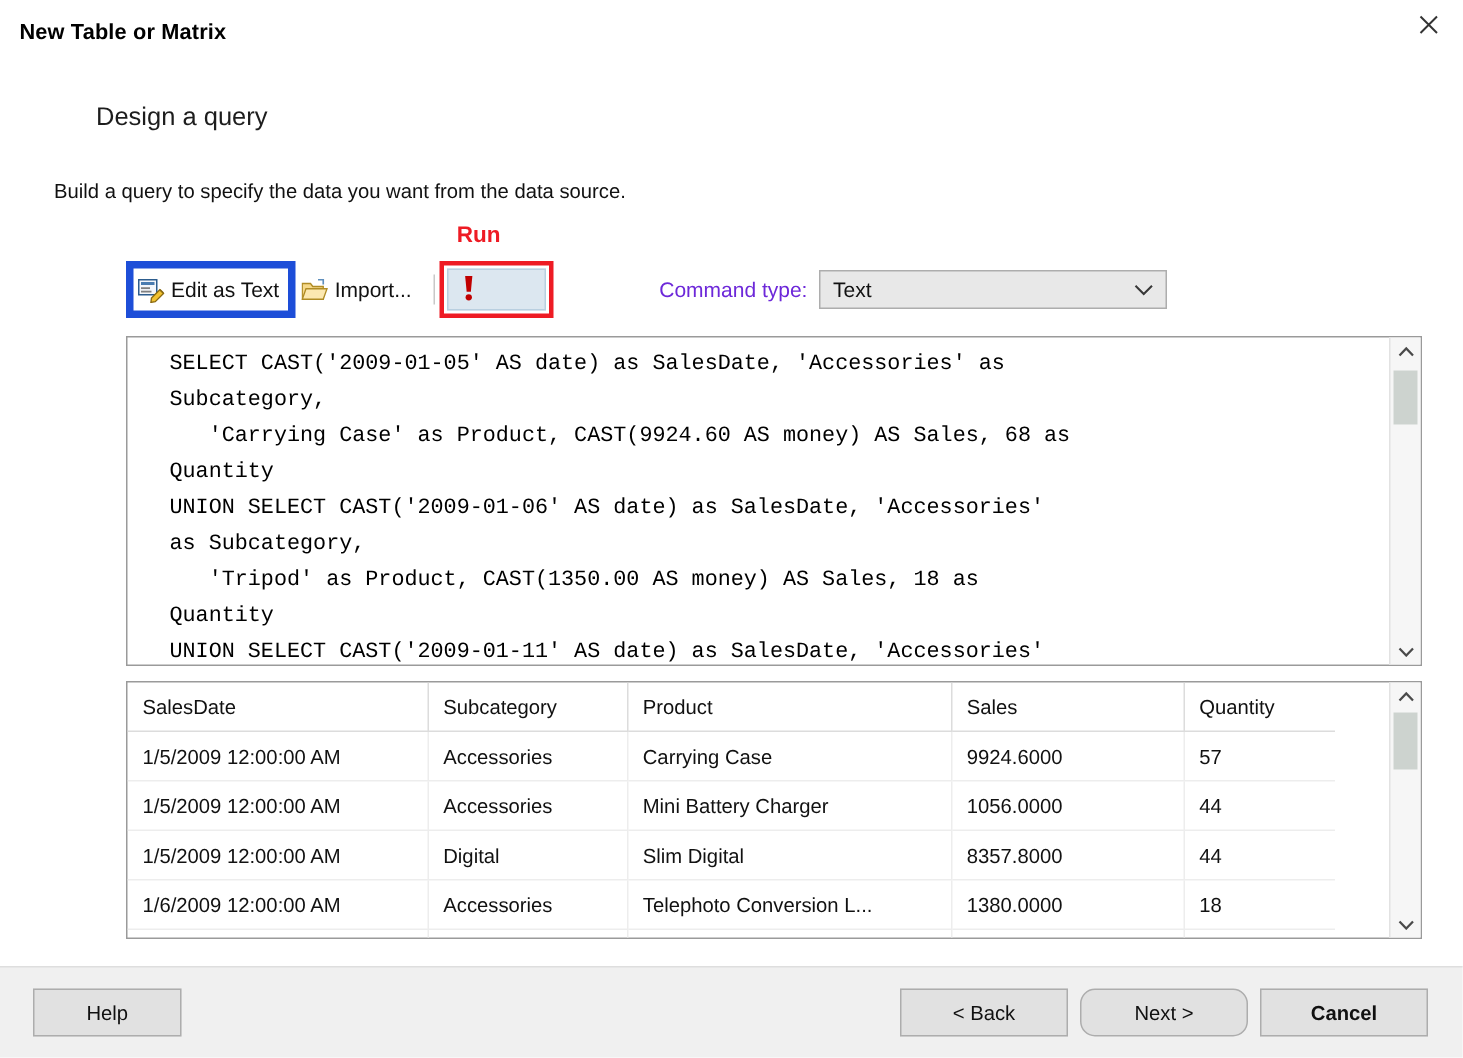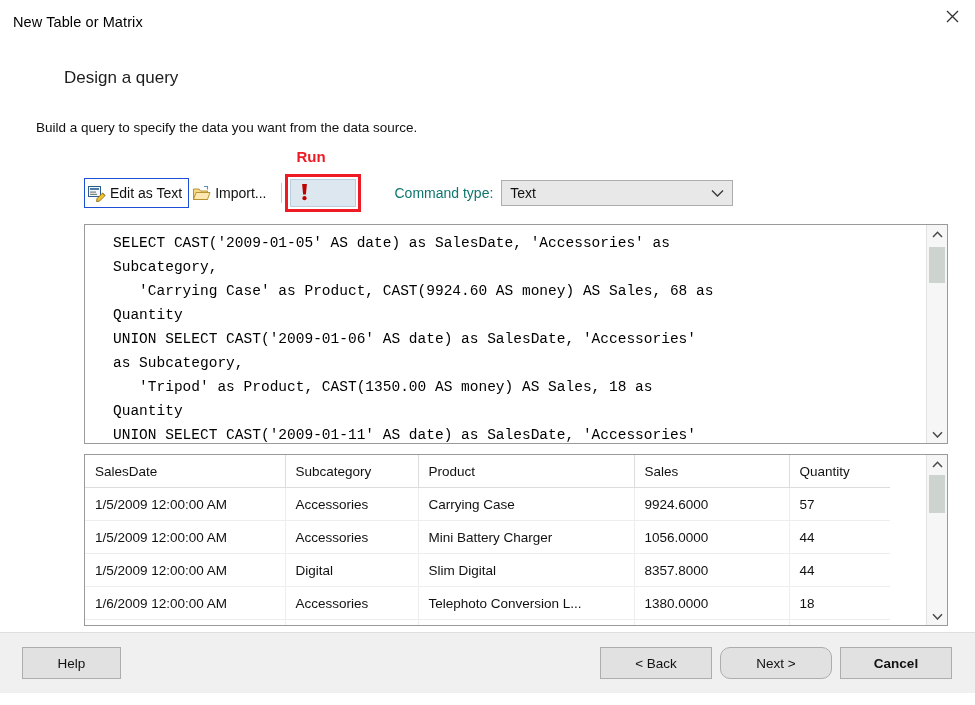--- a/index.html
+++ b/index.html
@@ -17,20 +17,21 @@
     position: relative;
   }
 
   
   .titlebar {
     height: 44px;
     background: #ffffff;
     display: flex;
     align-items: center;
     position: relative;
+    font-weight: bold;
   }
   .titlebar-text {
     margin-left: 13px;
     font-size: 14.5px;
     color: #000000;
     letter-spacing: 0.1px;
   }
   .close-btn {
     position: absolute;
     right: 0;
@@ -84,21 +85,21 @@
     height: 28px;
     padding: 0 6px 0 3px;
     cursor: pointer;
     background: transparent;
     border: 1px solid transparent;
     font-size: 14px;
     color: #111111;
     white-space: nowrap;
   }
   .tool-btn.focused {
-    border: 1px solid #1d4ed8;
+    border: 5px solid #1d4ed8;
     background: #ffffff;
   }
   .tool-btn .ico {
     width: 18px;
     height: 17px;
     margin-right: 4px;
     flex: 0 0 auto;
     position: relative;
   }
   .tool-sep {
@@ -135,23 +136,23 @@
   }
   .run-label {
     position: absolute;
     left: 6px;
     top: -31px;
     font-size: 15px;
     font-weight: bold;
     color: #ee1b24;
   }
   .cmd-type-label {
-    margin-left: 38px;
+    margin-left: 75px;
     font-size: 14px;
-    color: #0f766e;
+    color: #6d28d9;
     white-space: nowrap;
   }
   .cmd-select {
     margin-left: 8px;
     width: 232px;
     height: 26px;
     background: #e8e8e8;
     border: 1px solid #adadad;
     display: flex;
     align-items: center;
@@ -260,21 +261,21 @@
     overflow: hidden;
     text-overflow: ellipsis;
   }
   table.grid th:last-child,
   table.grid td:last-child { border-right: none; }
 
   
   .footer {
     position: absolute;
     left: 0;
-    bottom: 12px;
+    bottom: 0;
     width: 975px;
     height: 60px;
     background: #f0f0f0;
     border-top: 1px solid #dedede;
   }
   .btn {
     position: absolute;
     top: 14px;
     height: 30px;
     background: #e1e1e1;

